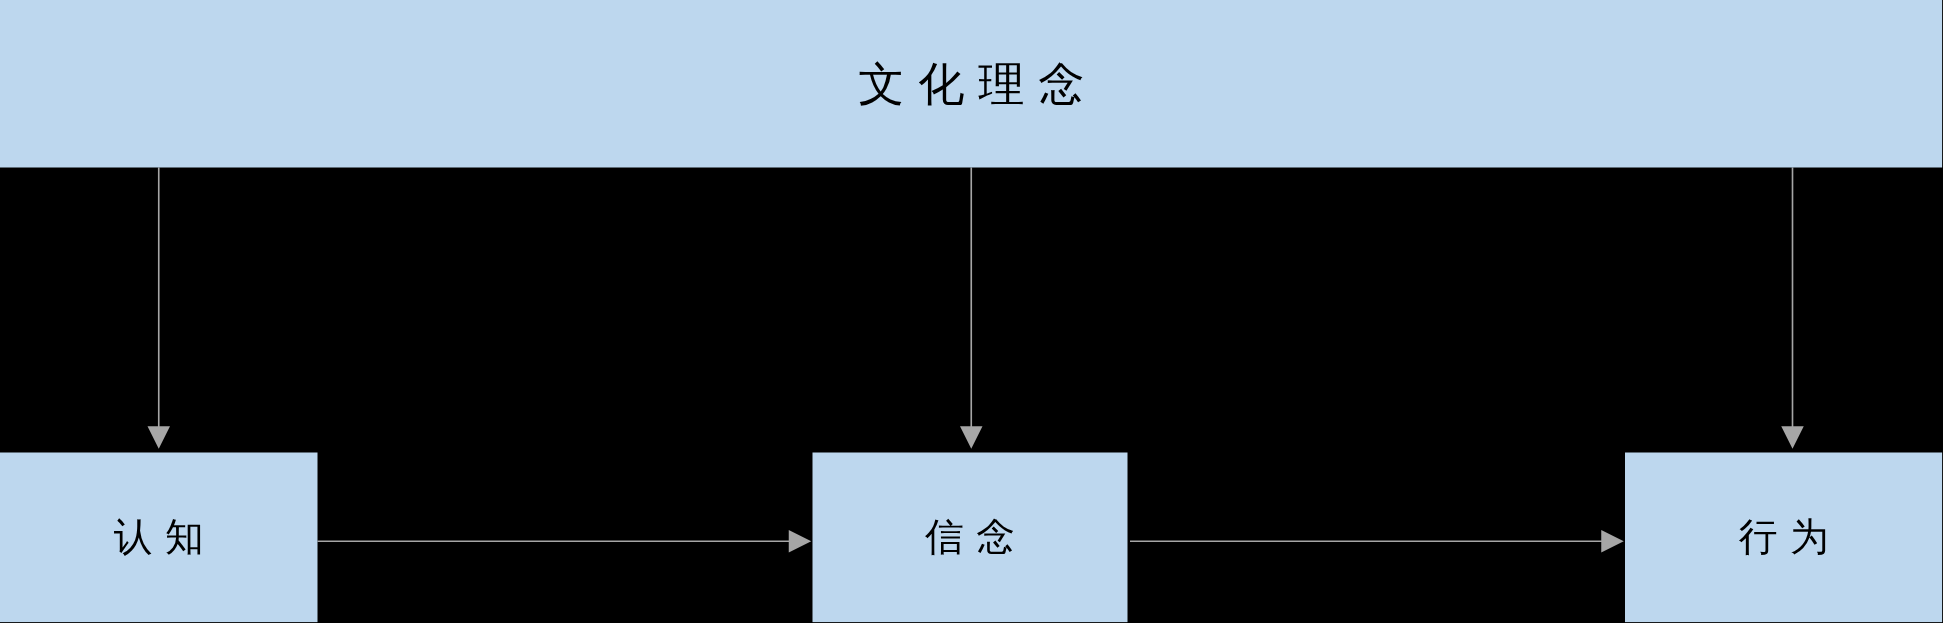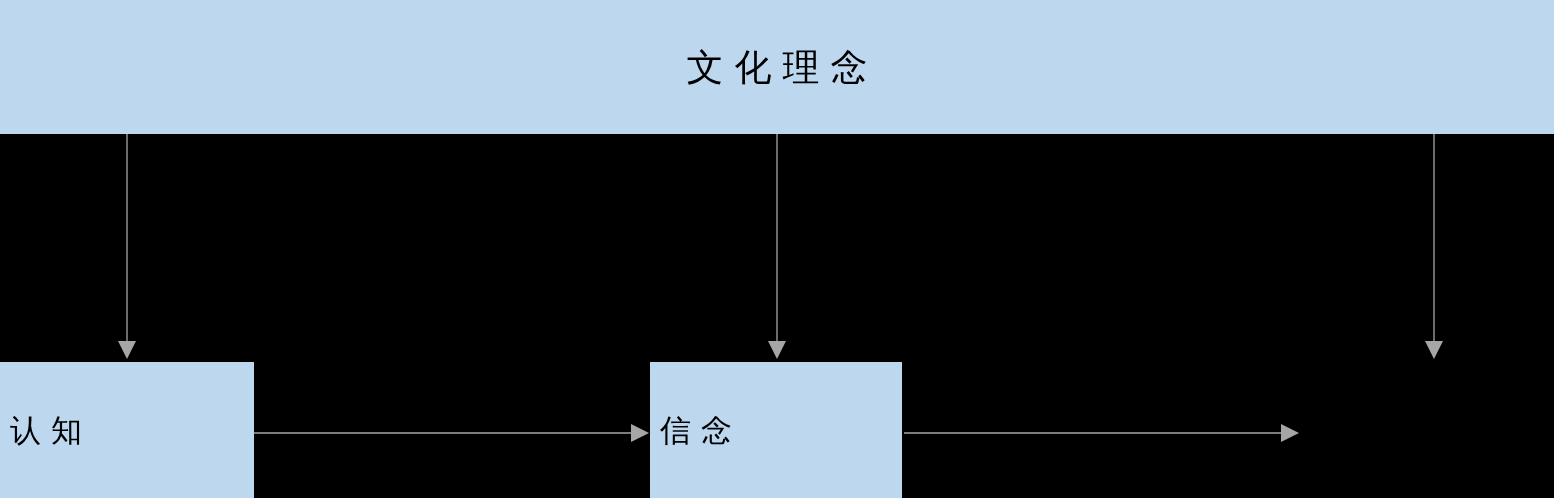--- a/index.html
+++ b/index.html
@@ -42,21 +42,21 @@
     white-space: nowrap;
     font-weight: 400;
   }
 
   
   .process-node {
     position: absolute;
     background: #bdd7ee;
     display: flex;
     align-items: center;
-    justify-content: flex-start;
+    justify-content: center;
     box-sizing: border-box;
   }
   .process-label {
     font-size: 31px;
     line-height: 1;
     color: #000000;
     letter-spacing: 10px;
     text-indent: 10px;
     white-space: nowrap;
     font-weight: 400;
@@ -139,14 +139,17 @@
   </div>
 
   <div class="process-node node-cognition">
     <span class="process-label">认知</span>
   </div>
 
   <div class="process-node node-belief">
     <span class="process-label">信念</span>
   </div>
 
+  <div class="process-node node-behavior">
+    <span class="process-label">行为</span>
+  </div>
 
 </div>
 
 </body></html>

